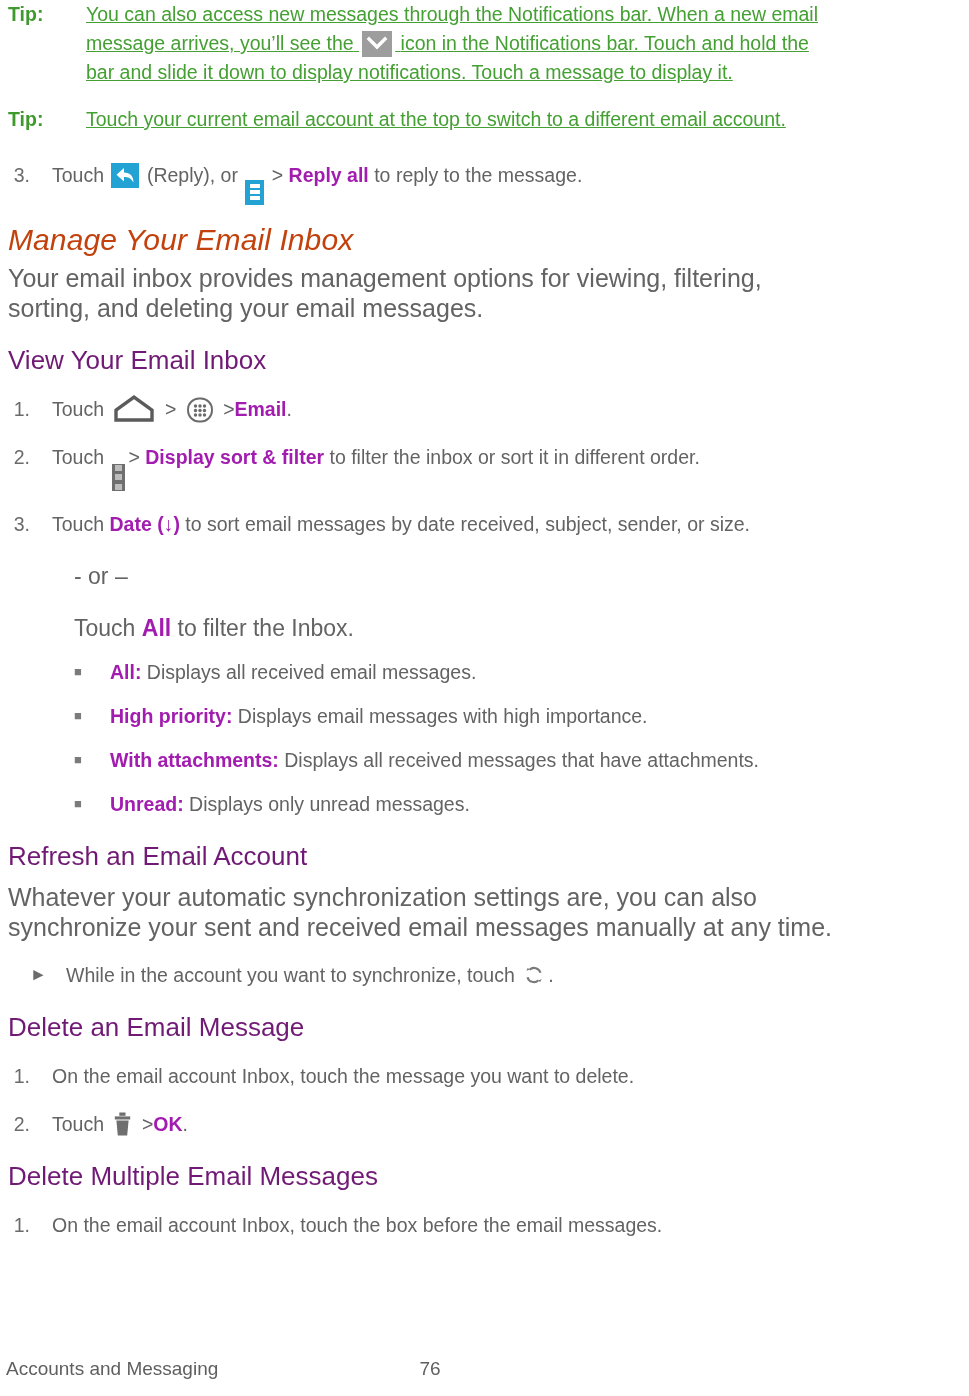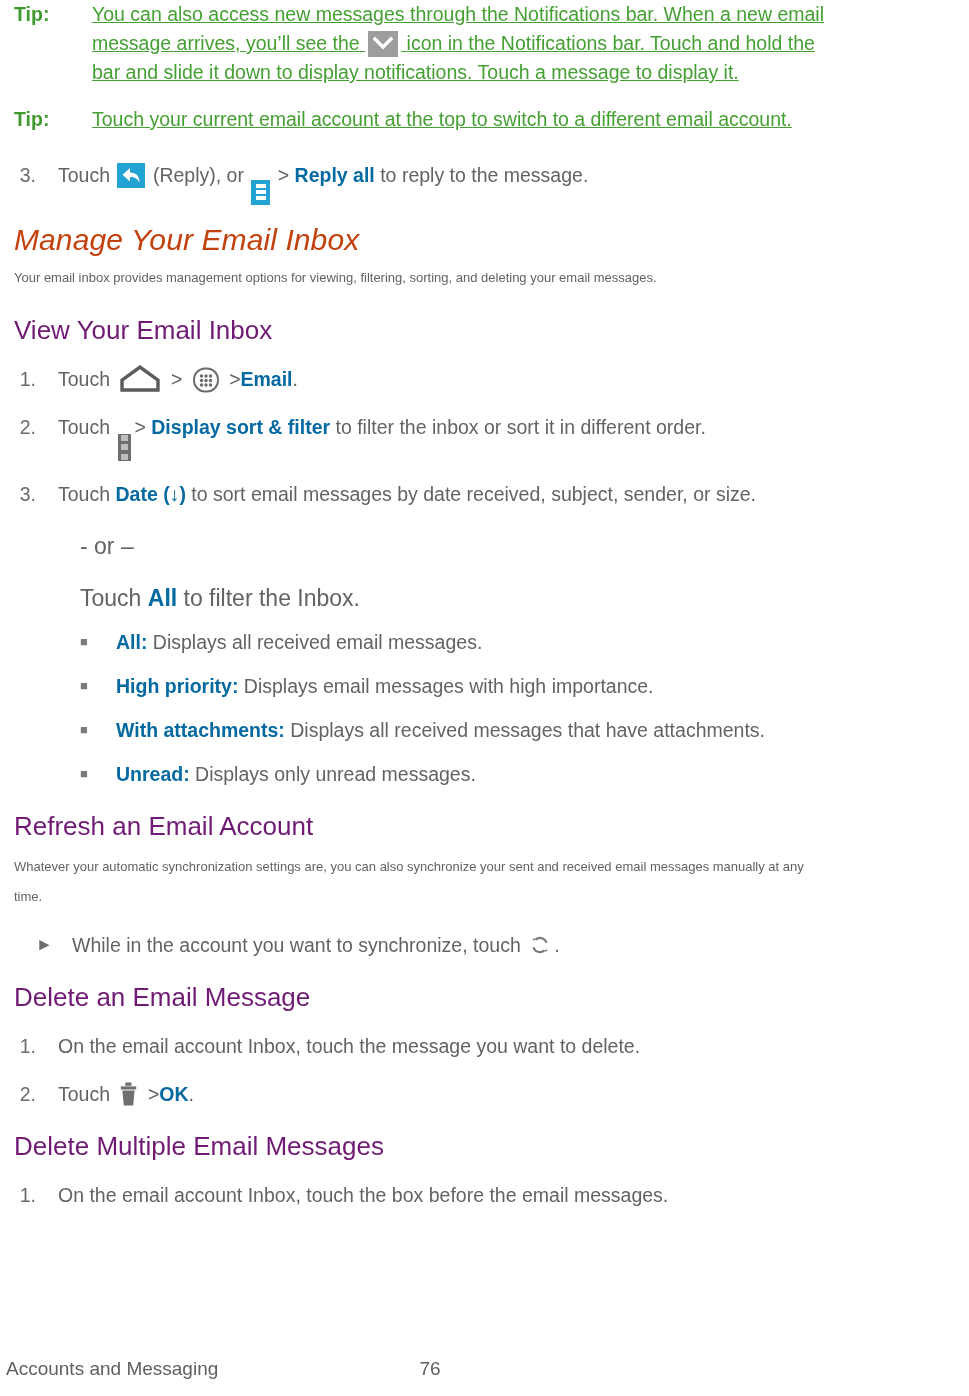--- a/index.html
+++ b/index.html
@@ -13,21 +13,21 @@
     position: relative;
     font-family: "Liberation Sans", sans-serif;
     color: #5f5f5f;
     -webkit-font-smoothing: antialiased;
   }
   .page {
     position: relative;
     width: 840px;
     height: 1396px;
     box-sizing: border-box;
-    padding: 0 14px;
+    padding: 0 8px;
     overflow: hidden;
   }
 
   
   .tip-row {
     display: flex;
     align-items: flex-start;
     color: #44a032;
     font-size: 19.5px;
     line-height: 29px;
@@ -106,27 +106,27 @@
     letter-spacing: 0.1px;
   }
   h2.h-sub {
     font-size: 26px;
     font-weight: normal;
     color: #701a75;
     margin: 22px 0 10px 0;
   }
 
   p.body-text {
-    font-size: 13px;
+    font-size: 25px;
     line-height: 30px;
     color: #636363;
     margin: 4px 0 0 0;
   }
 
-  b, strong { color: #0369a1; font-weight: bold; }
+  b, strong { color: #a21caf; font-weight: bold; }
 
   .sp-8  { height: 8px; }
   .sp-14 { height: 14px; }
   .sp-18 { height: 18px; }
   .sp-22 { height: 22px; }
   .sp-26 { height: 26px; }
 
   
   .ico {
     display: inline-block;

